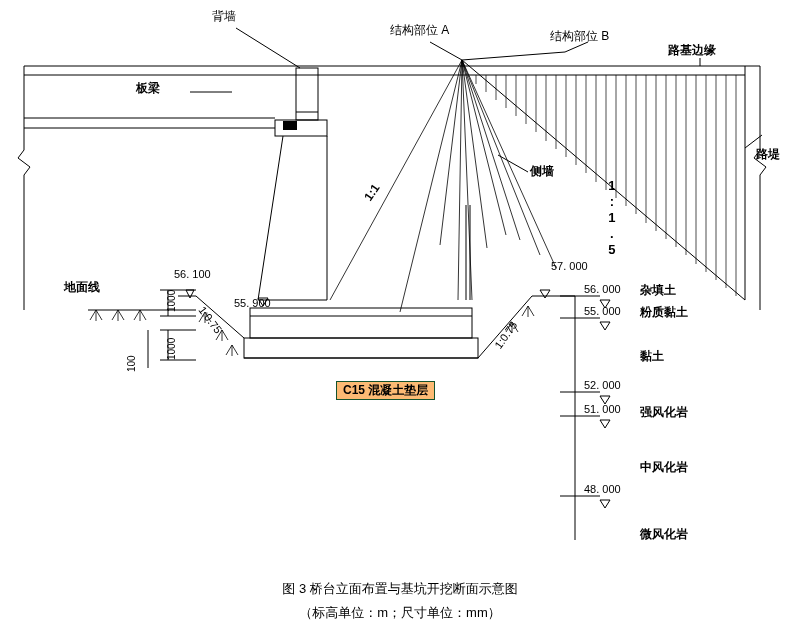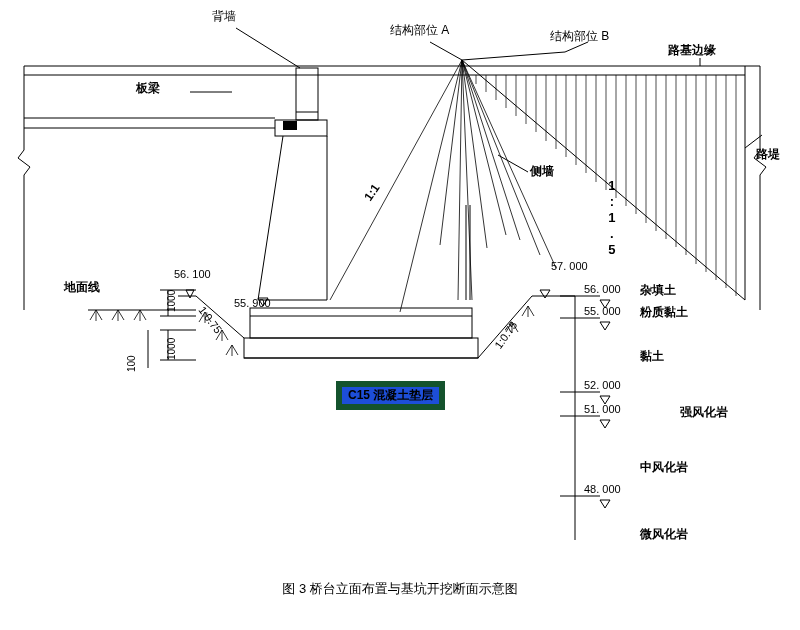--- a/index.html
+++ b/index.html
@@ -43,23 +43,23 @@
   .rot-neg90 { transform: rotate(-90deg); transform-origin: left top; }
   .caption {
     position: absolute;
     width: 800px;
     text-align: center;
     font-size: 13px;
     color: #000;
     font-family: "Liberation Sans", sans-serif;
   }
   .boxed {
-    border: 6px solid #14532d;
+    border: 1px solid #14532d;
     padding: 2px 6px;
-    background: #1d4ed8;
+    background: #fdba74;
     font-weight: bold;
     font-size: 12px;
   }
 </style>
 </head>
 <body>
 
 <div id="stage">
 
   <svg width="800" height="630" viewBox="0 0 800 630">
@@ -257,19 +257,20 @@
 
   <div class="lbl tiny rot-neg90" style="left:166px; top:312px;">1000</div>
   <div class="lbl tiny rot-neg90" style="left:166px; top:360px;">1000</div>
   <div class="lbl tiny rot-neg90" style="left:126px; top:372px;">100</div>
 
   <div class="lbl boxed" style="left:336px; top:381px;">C15  混凝土垫层</div>
 
   <div class="lbl bold" style="left:640px; top:284px;">杂填土</div>
   <div class="lbl bold" style="left:640px; top:306px;">粉质黏土</div>
   <div class="lbl bold" style="left:640px; top:350px;">黏土</div>
-  <div class="lbl bold" style="left:640px; top:406px;margin-left:40px;">强风化岩</div>
+  <div class="lbl bold" style="left:640px; top:406px;">强风化岩</div>
   <div class="lbl bold" style="left:640px; top:461px;">中风化岩</div>
   <div class="lbl bold" style="left:640px; top:528px;">微风化岩</div>
 
   <div class="caption" style="top:580px;">图 3  桥台立面布置与基坑开挖断面示意图</div>
+  <div class="caption" style="top:604px;">（标高单位：m；尺寸单位：mm）</div>
 
 </div>
 
 </body></html>

